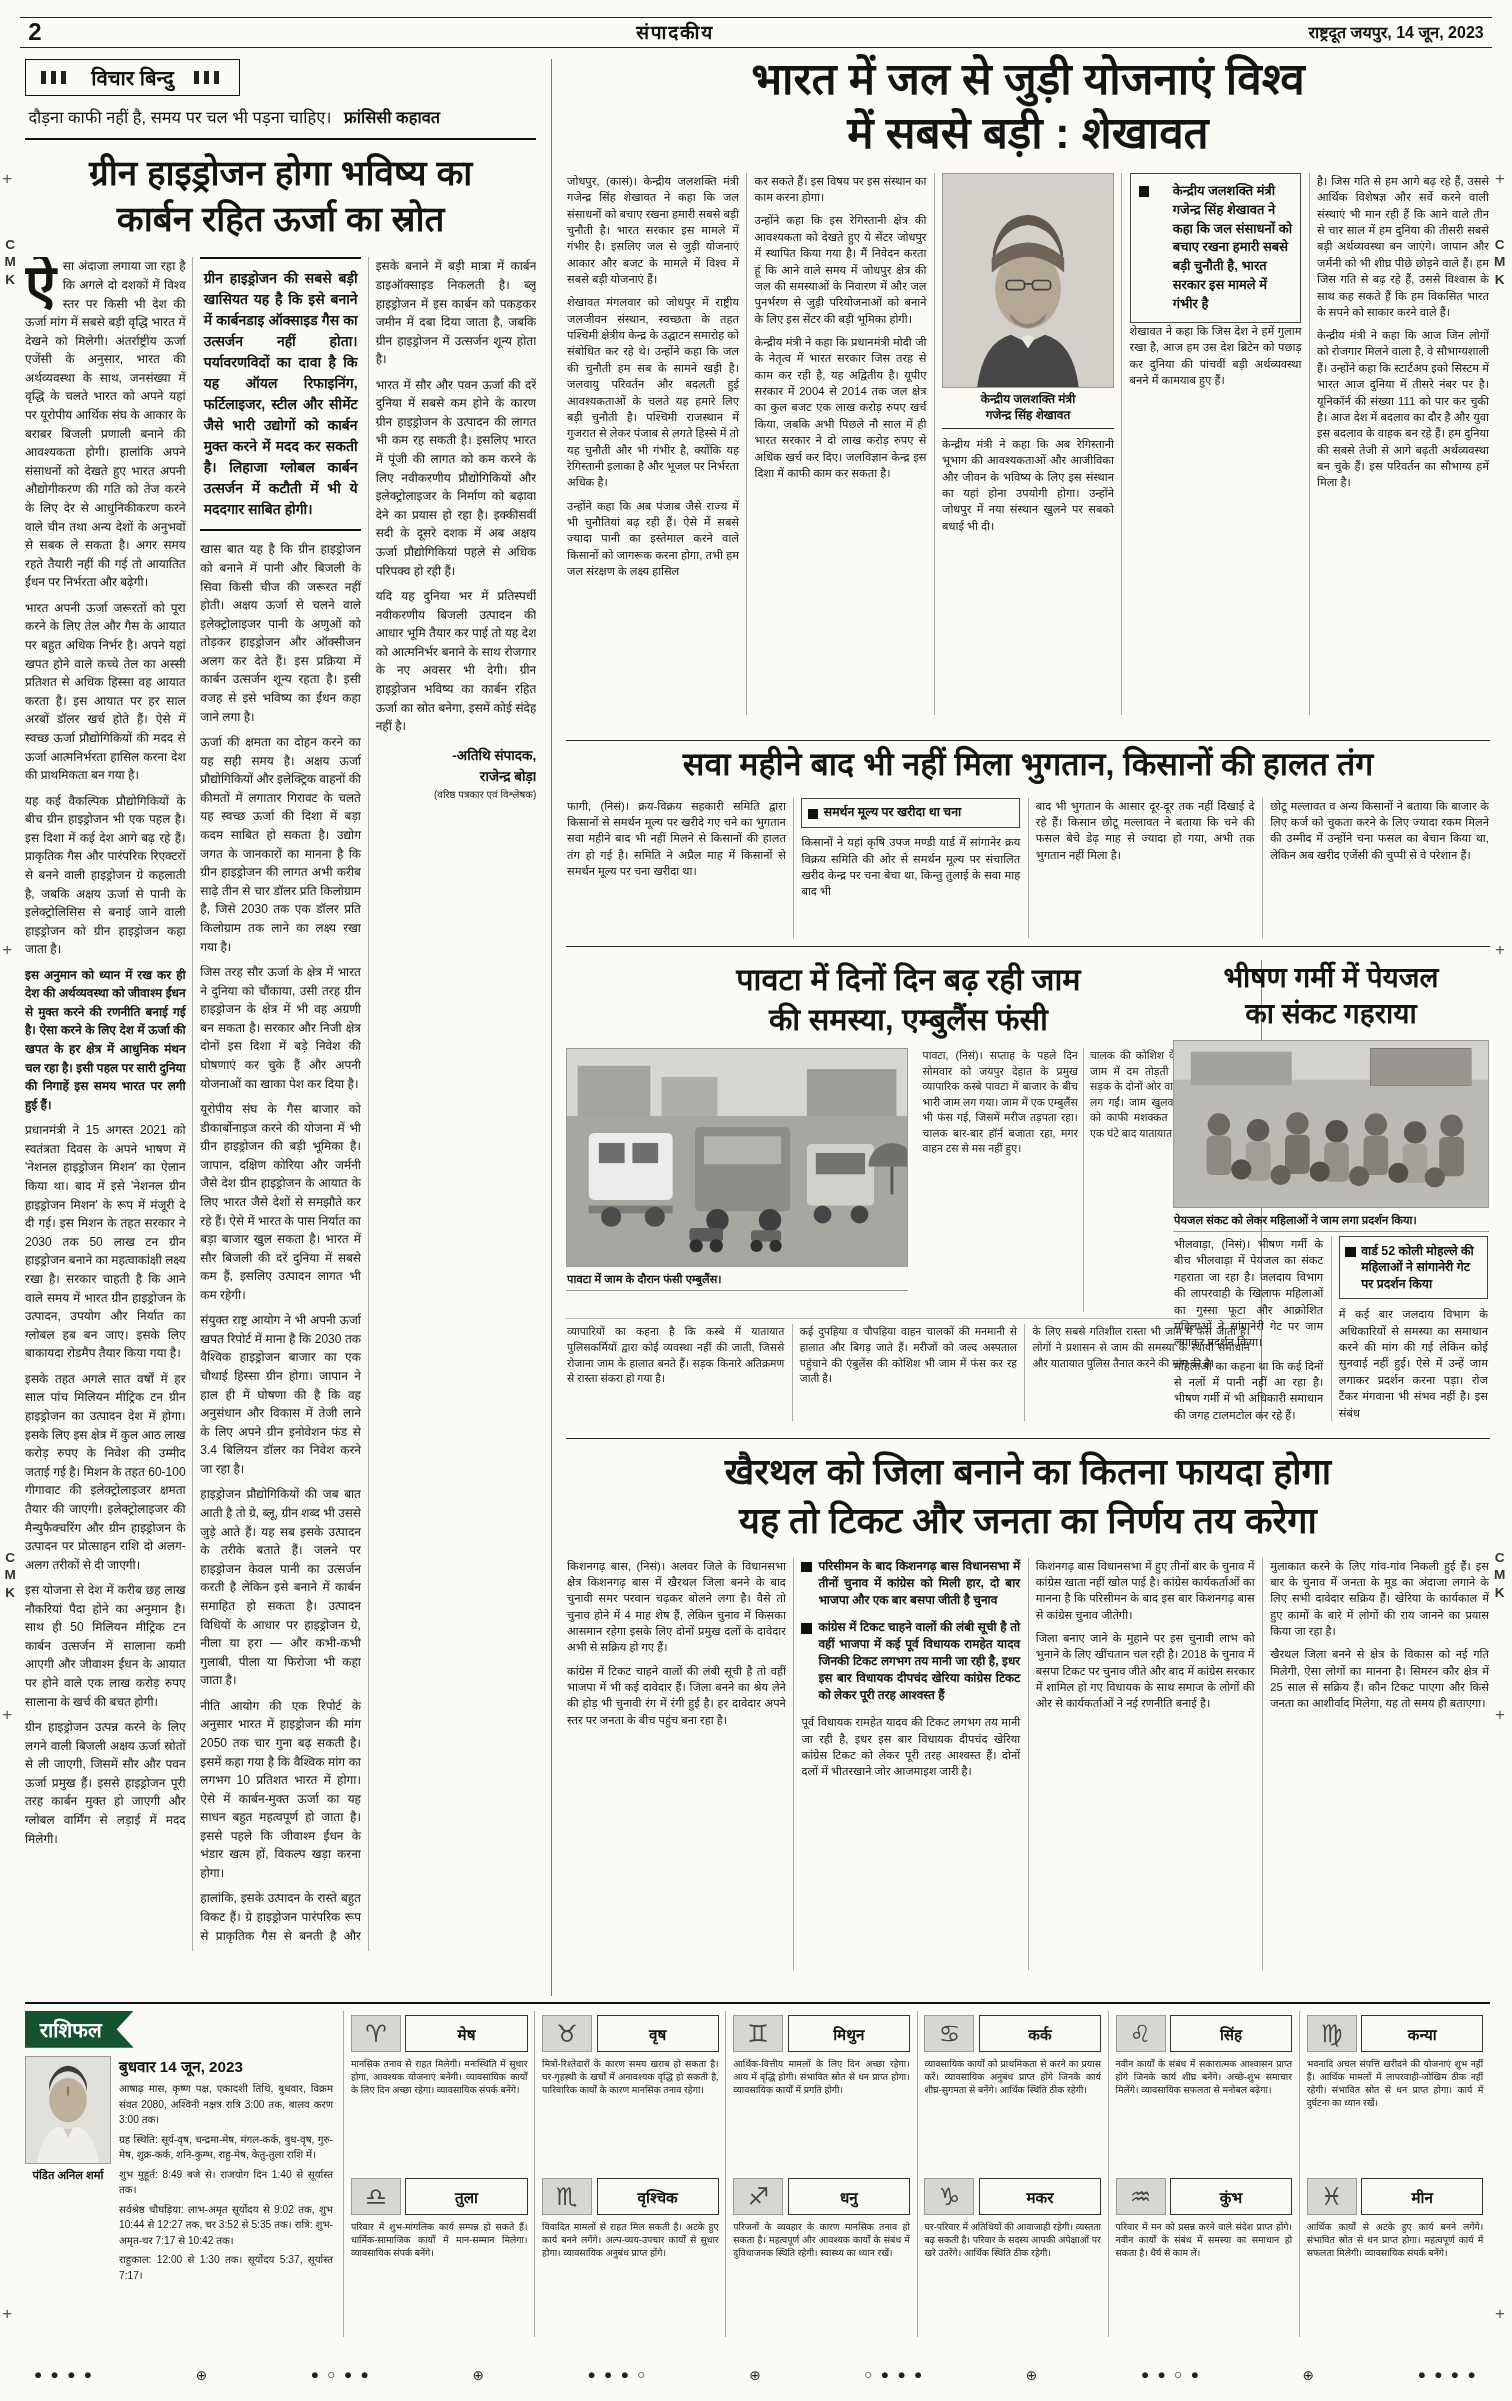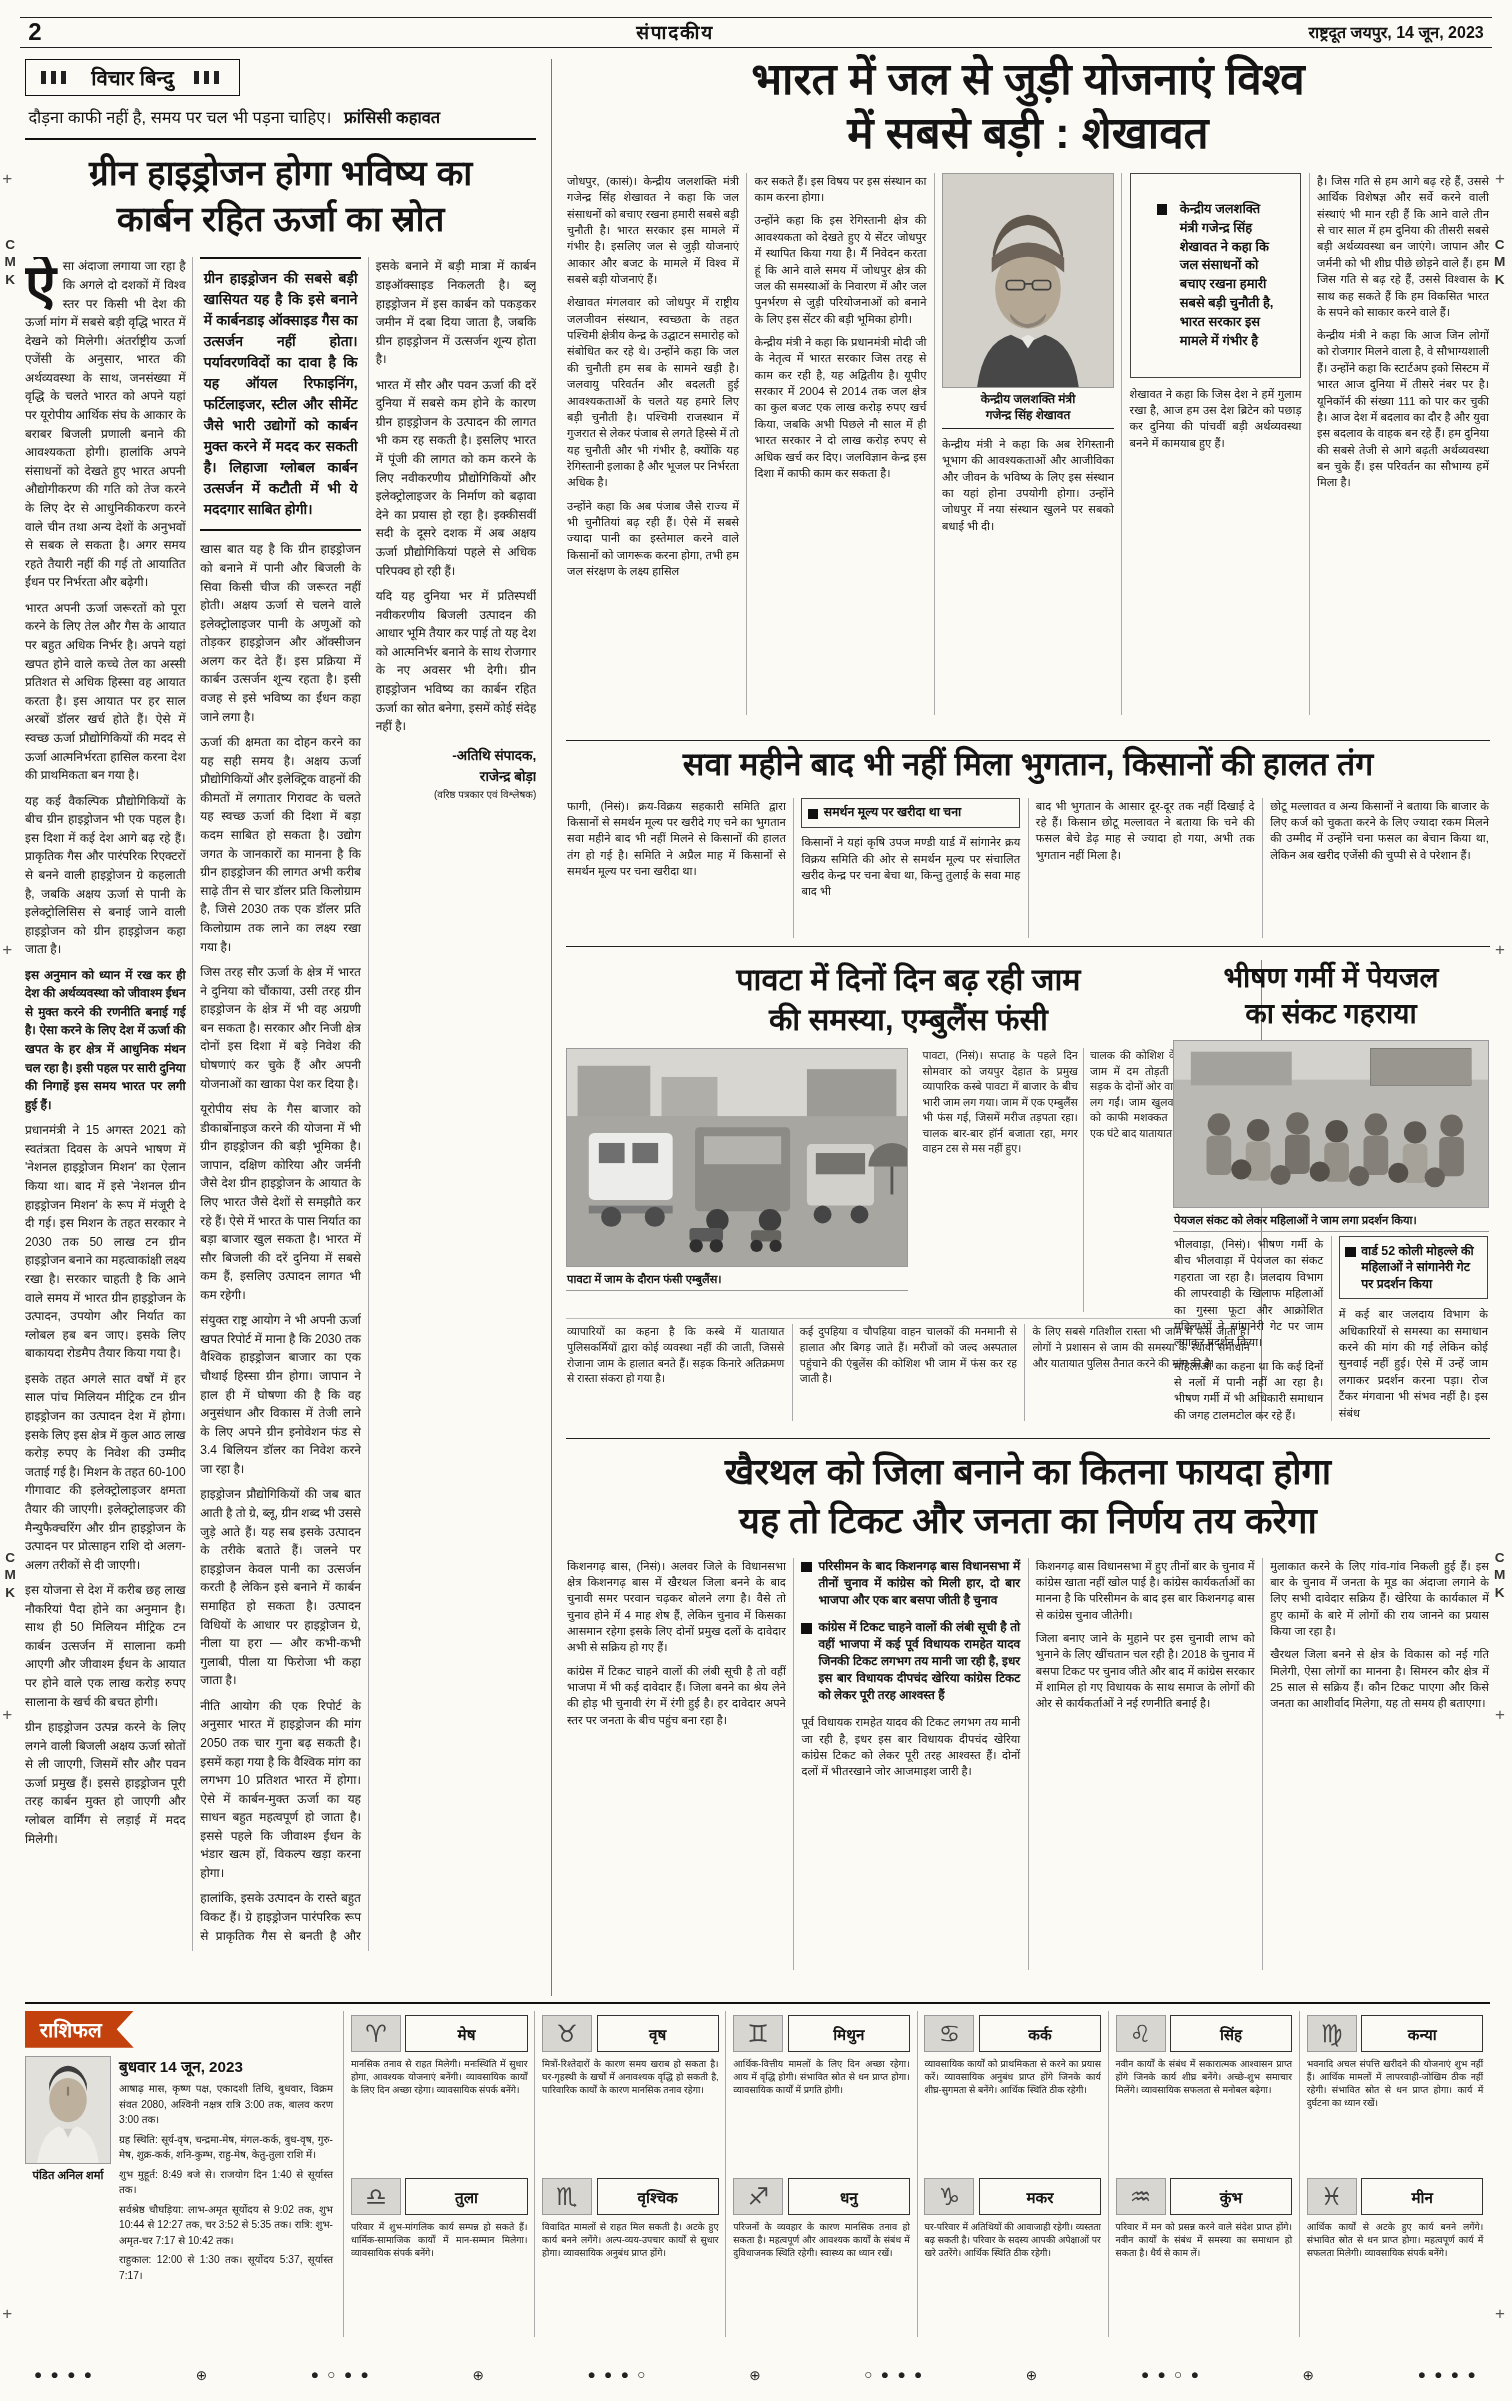--- a/index.html
+++ b/index.html
@@ -37,21 +37,21 @@
   .shk-head{font-size:44px;font-weight:800;text-align:center;line-height:1.22}
   .cols{display:flex;margin-top:13.6px;overflow:hidden}
   .col{flex:1;padding:0 7.3px;border-right:0.6px solid #aaa;font-size:11.3px;line-height:1.45;overflow:hidden}
   .col:first-child{padding-left:1.1px}
   .col:last-child{border-right:none;padding-right:1.1px}
   .shk .cols{height:542px}
   .photo{width:100%;background:#cfcfcf;border:0.6px solid #999;overflow:hidden;position:relative}
   .photo svg{display:block;width:100%;height:100%}
   .shk .photo{height:215px}
   .pcap{font-weight:bold;text-align:center;font-size:12px;line-height:1.3;padding:4.5px 0;border-bottom:1.1px solid #222;margin-bottom:6.8px}
-  .hibox{border:1.1px solid #444;padding:26px;display:flex;gap:13px;margin-bottom:8px}
+  .hibox{border:1.1px solid #444;padding:8px;display:flex;gap:24px;}
   .sq{width:10.2px;height:10.2px;background:#111;flex:none;margin-top:4.5px}
   .hibox .txt{font-weight:bold;font-size:13px;line-height:1.45}
 
   
   .pay{position:absolute;left:566px;top:740px;width:924px;height:207px;border-top:1.7px solid #222;border-bottom:1.7px solid #222;padding-top:0;overflow:hidden}
   .pay-head{font-size:32px;font-weight:800;text-align:center}
   .pay .cols{height:140px;font-size:11px}
   .sbox{border:1.1px solid #444;padding:5.6px;display:flex;gap:5.6px;margin-bottom:6.8px}
   .sbox .txt{font-weight:bold;font-size:12.4px;line-height:1.35}
 
@@ -75,21 +75,21 @@
 
   
   .kha{position:absolute;left:566px;top:1438px;width:924px;height:538px;border-top:1.7px solid #222;padding-top:9px;overflow:hidden}
   .kha-head{font-size:36px;font-weight:800;text-align:center;line-height:1.35}
   .kha .cols{height:412px;margin-top:12.4px;font-size:11.6px}
   .bullet{display:flex;gap:6.8px;font-weight:bold;font-size:12px;line-height:1.42;margin-bottom:10.2px;text-align:justify}
 
   
   .ras{position:absolute;left:25px;top:2002px;width:1465px;height:341px;border-top:2.3px solid #111;padding-top:6.8px;display:flex;gap:10.2px;overflow:hidden}
   .ras-left{width:308px;flex:none}
-  .ras-ribbon{background:#c2410c;color:#fff;font-weight:bold;font-size:20.3px;padding:4.5px 32px 4.5px 14.7px;display:inline-block;clip-path:polygon(0 0,100% 0,calc(100% - 17px) 50%,100% 100%,0 100%)}
+  .ras-ribbon{background:#14532d;color:#fff;font-weight:bold;font-size:20.3px;padding:4.5px 32px 4.5px 14.7px;display:inline-block;clip-path:polygon(0 0,100% 0,calc(100% - 17px) 50%,100% 100%,0 100%)}
   .ras-top{display:flex;gap:8px;margin-top:8px}
   .pandit-photo{width:86px;height:108px;background:#d9d7d2;border:0.6px solid #999;flex:none;overflow:hidden}
   .pandit-photo svg{display:block;width:100%;height:100%}
   .pandit-name{font-weight:bold;font-size:11.3px;text-align:center;width:86px;margin-top:3.4px}
   .ras-date{font-weight:bold;font-size:15.2px;margin-bottom:5.6px}
   .panchang p{font-size:10.2px;line-height:1.5;text-align:justify;margin-bottom:4.5px}
   .ras-grid{flex:1;display:grid;grid-template-columns:repeat(6,1fr);grid-auto-rows:163px;overflow:hidden}
   .sign{border-left:0.6px solid #aaa;padding:4.5px 6.8px;overflow:hidden}
   .sign-head{display:flex;gap:4.5px;margin-bottom:5.6px}
   .sign-icon{width:50px;height:37px;background:#d8d6d0;border:0.6px solid #999;display:flex;align-items:center;justify-content:center;font-size:24px;color:#454545;flex:none}

